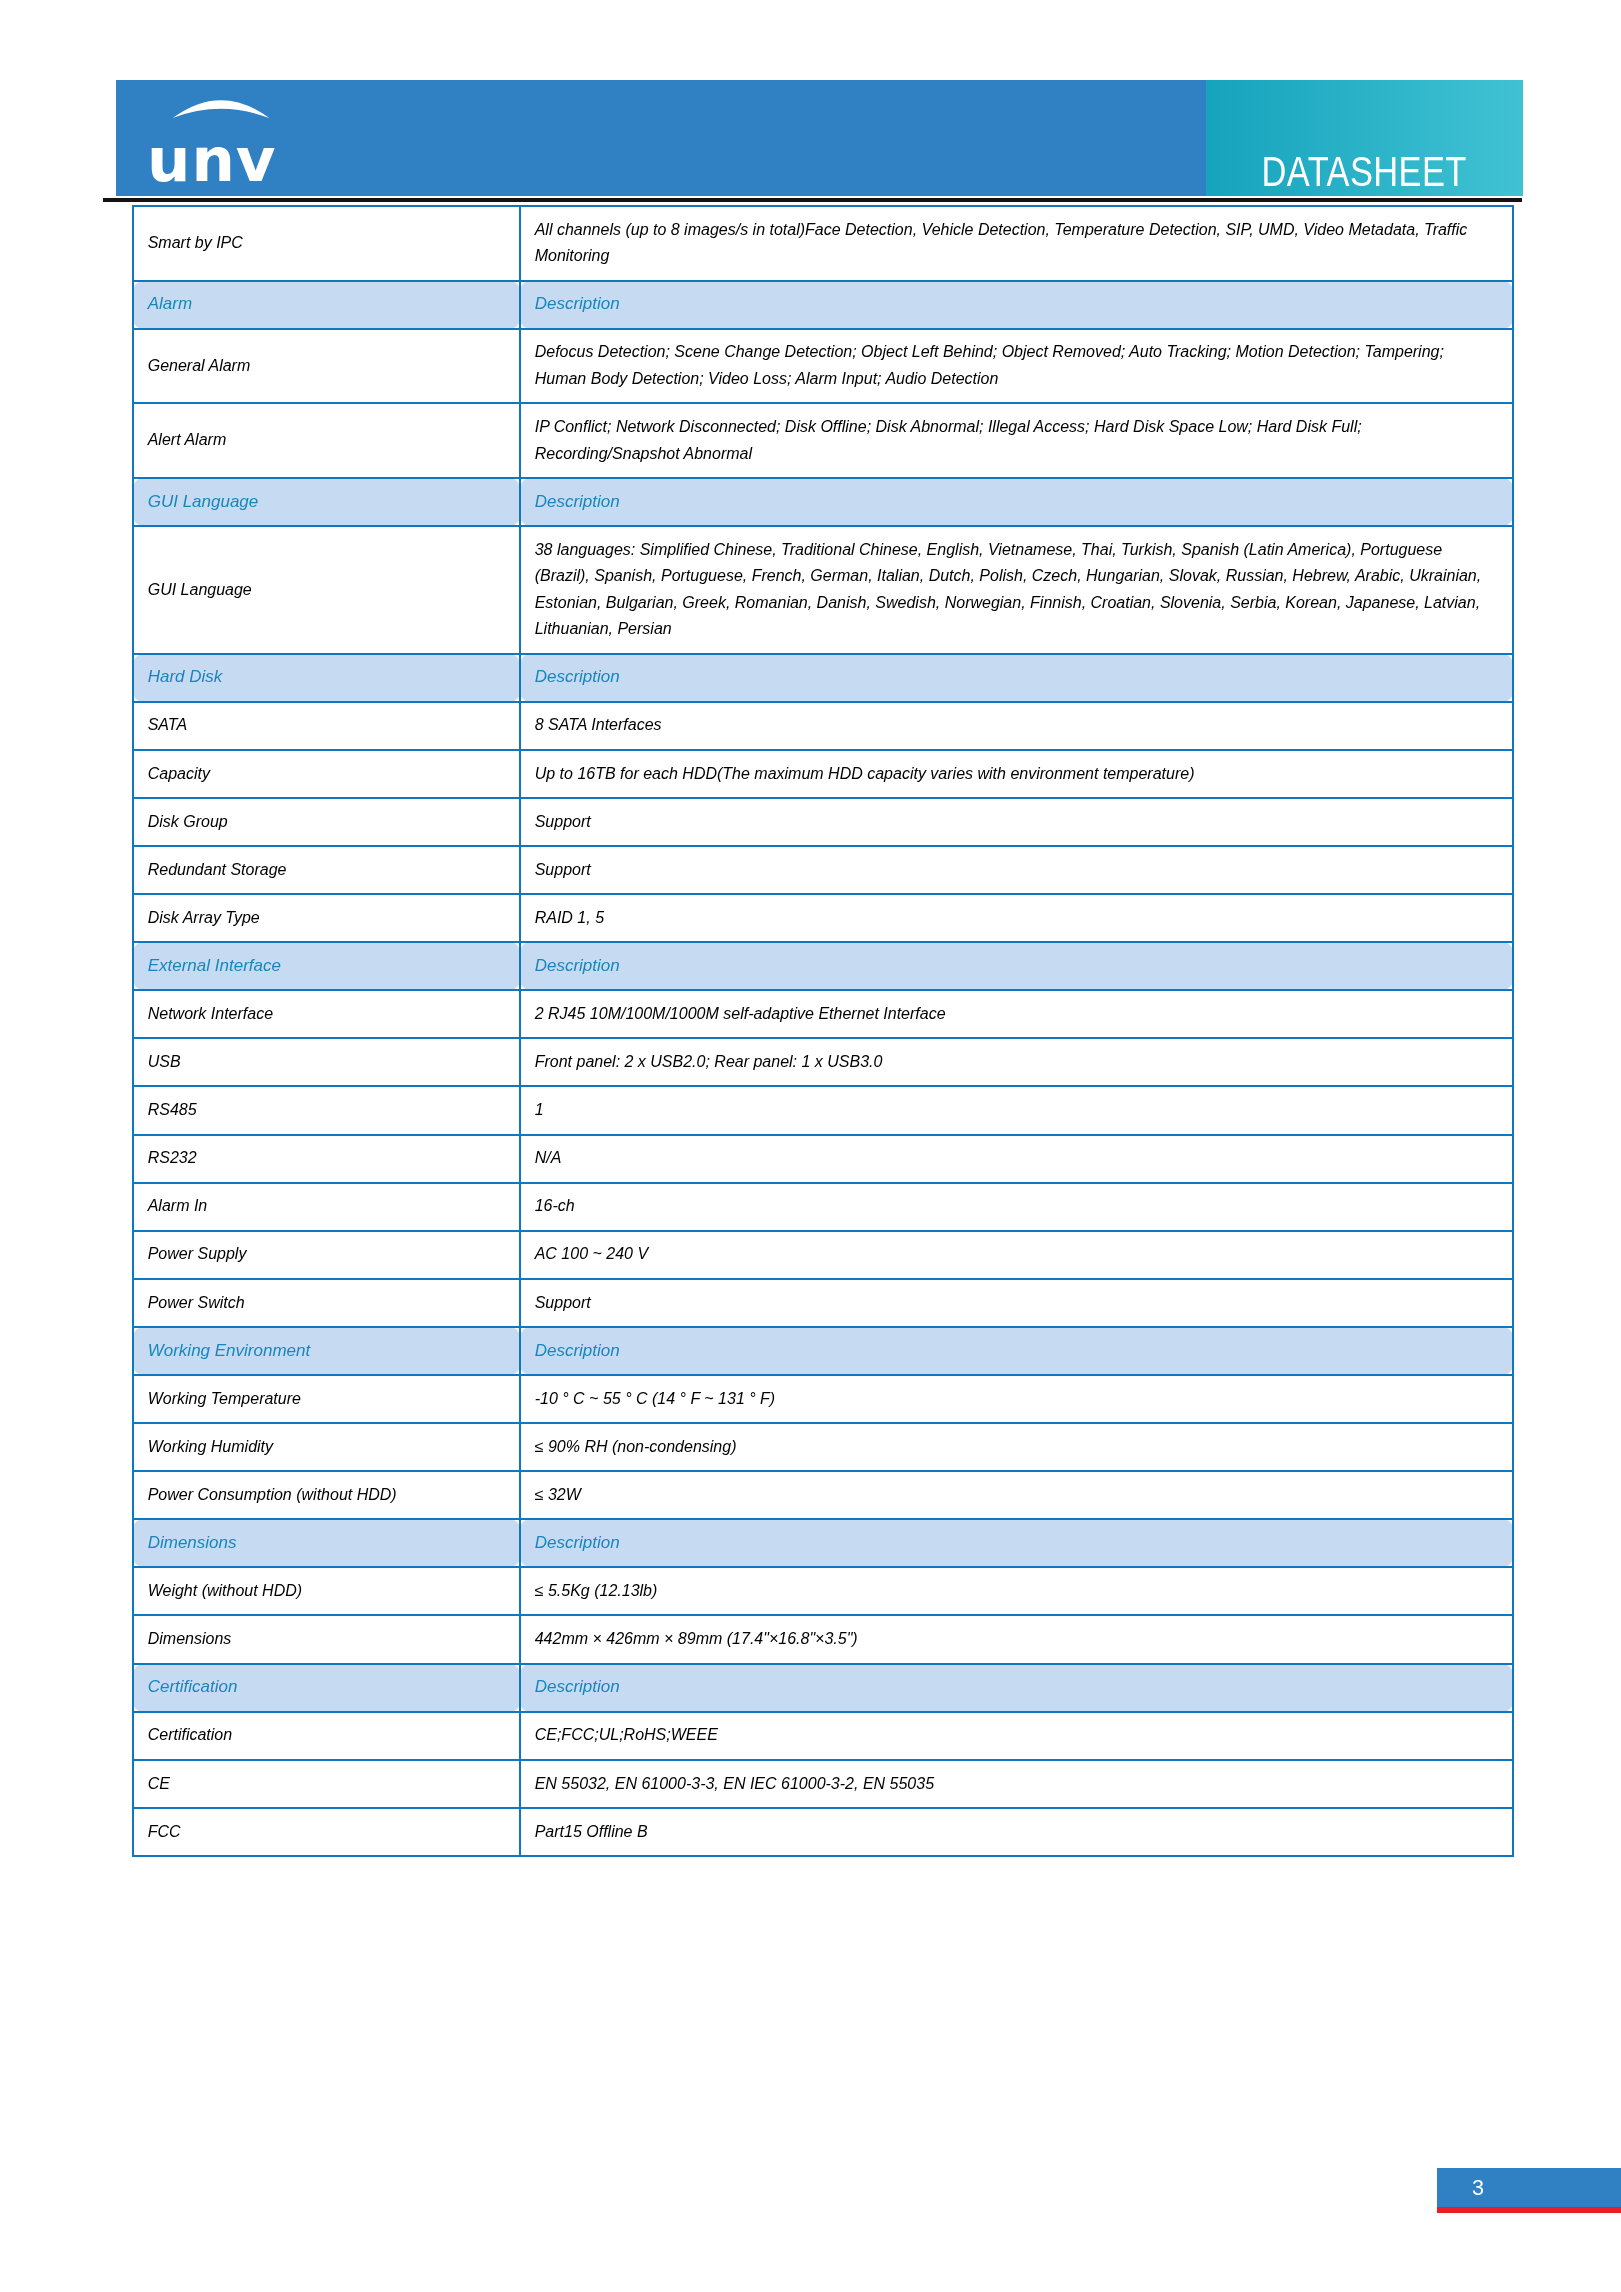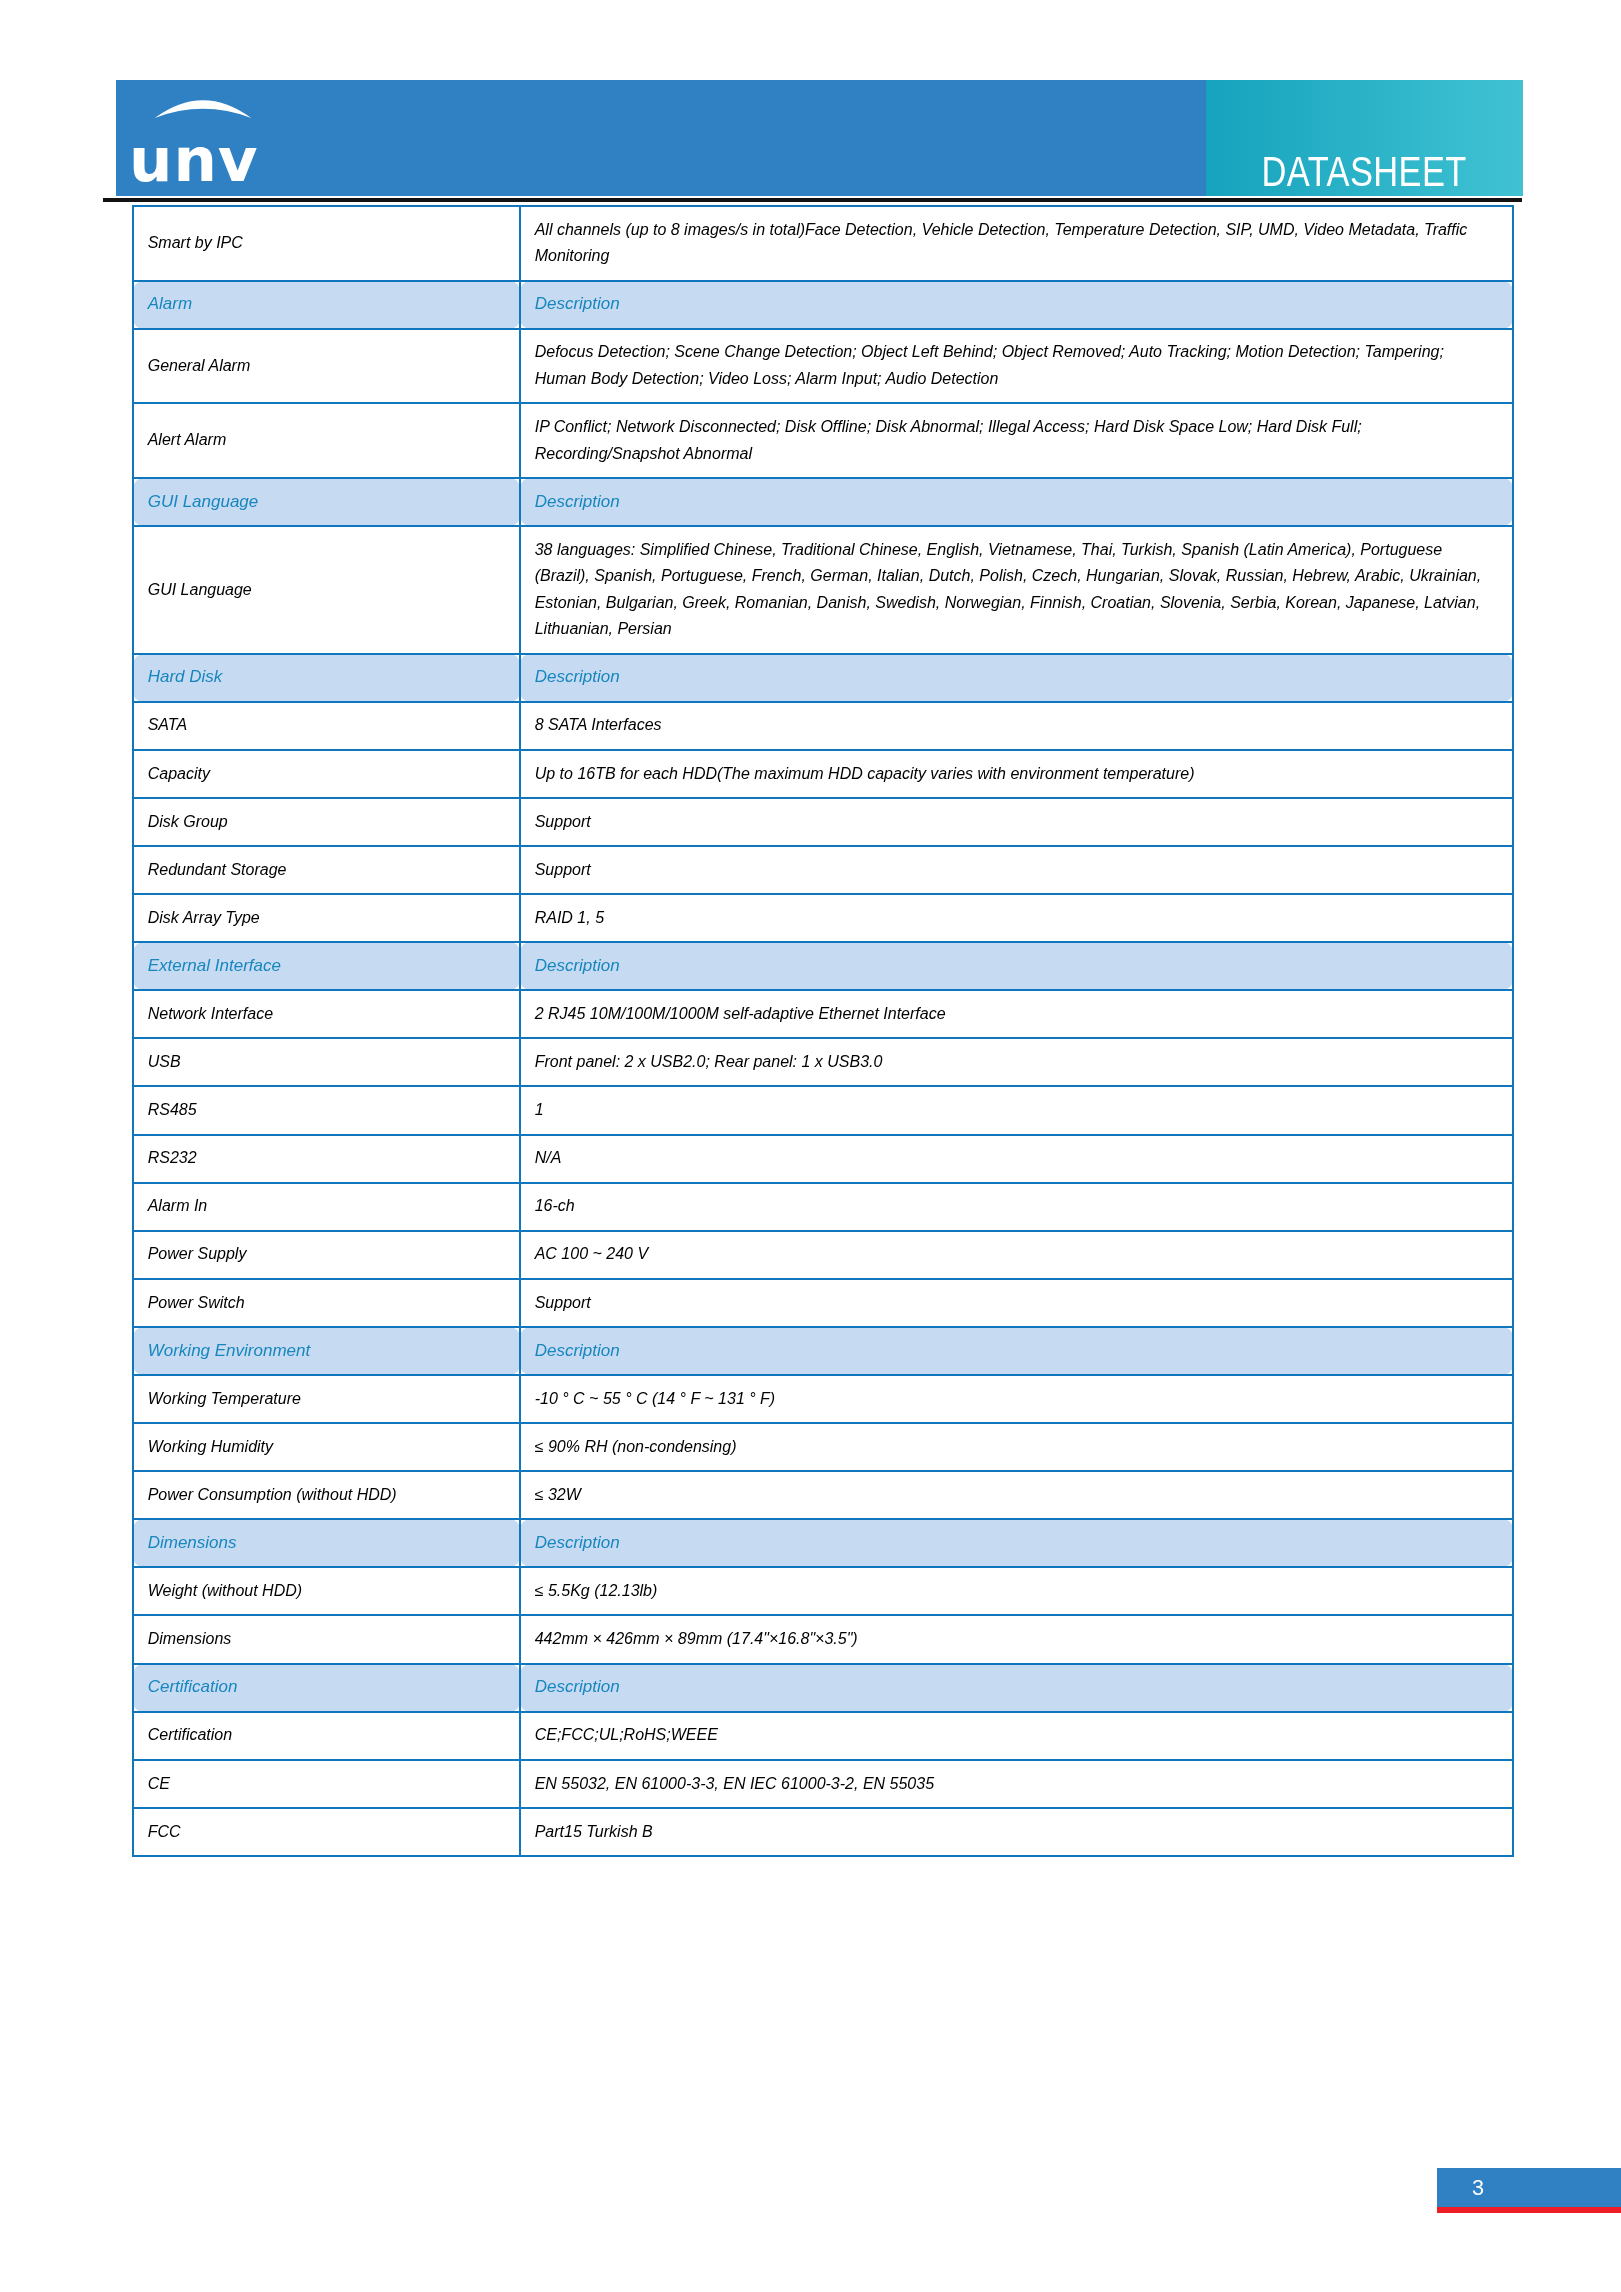--- a/index.html
+++ b/index.html
@@ -18,21 +18,21 @@
     position:absolute;
     left:116px; top:80px;
     width:1407px; height:116px;
     background:#3081C4;
     display:flex;
     align-items:stretch;
   }
   .logo {
     position:relative;
     width:196px;
-    margin-left:13px;
+    margin-left:31px;
     height:100%;
     text-align:center;
   }
   .logo-text {
     position:absolute;
     left:0; bottom:5.9px;
     color:#ffffff;
     font-size:61px;
     font-weight:700;
     letter-spacing:1px;
@@ -260,21 +260,21 @@
         <tr class="data">
           <td>Certification</td>
           <td>CE;FCC;UL;RoHS;WEEE</td>
         </tr>
         <tr class="data">
           <td>CE</td>
           <td>EN 55032, EN 61000-3-3, EN IEC 61000-3-2, EN 55035</td>
         </tr>
         <tr class="data">
           <td>FCC</td>
-          <td>Part15 Turkish B</td>
+          <td>Part15 Offline B</td>
         </tr>
       </tbody>
   </table>
 
   <div class="page-num-box">
     <span>3</span>
   </div>
   <div class="red-bar"></div>
 
 </div>

